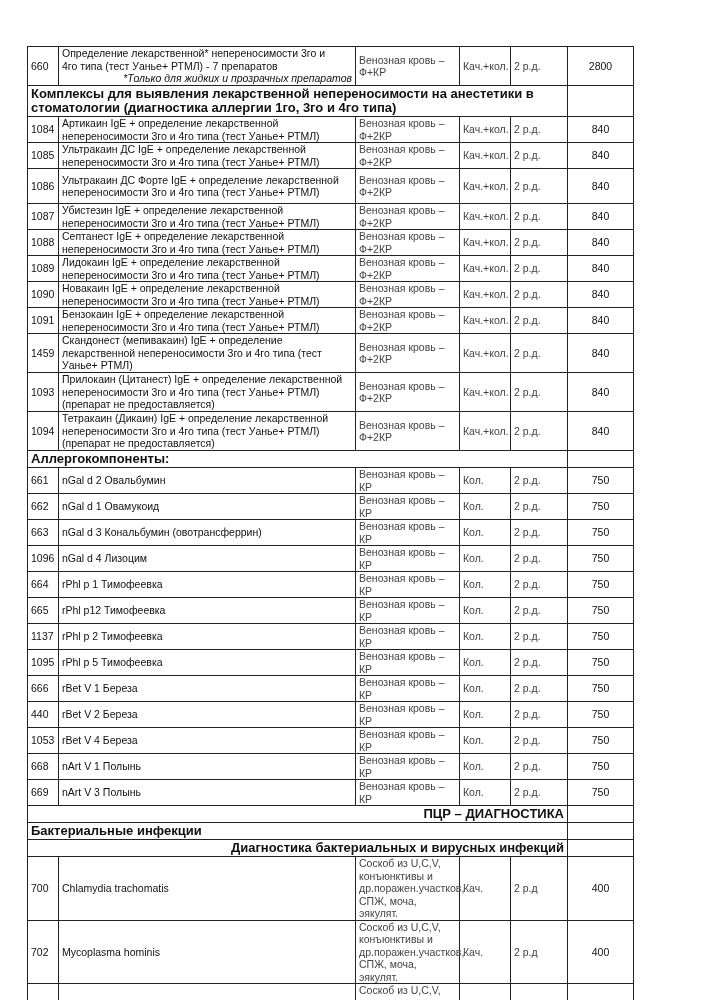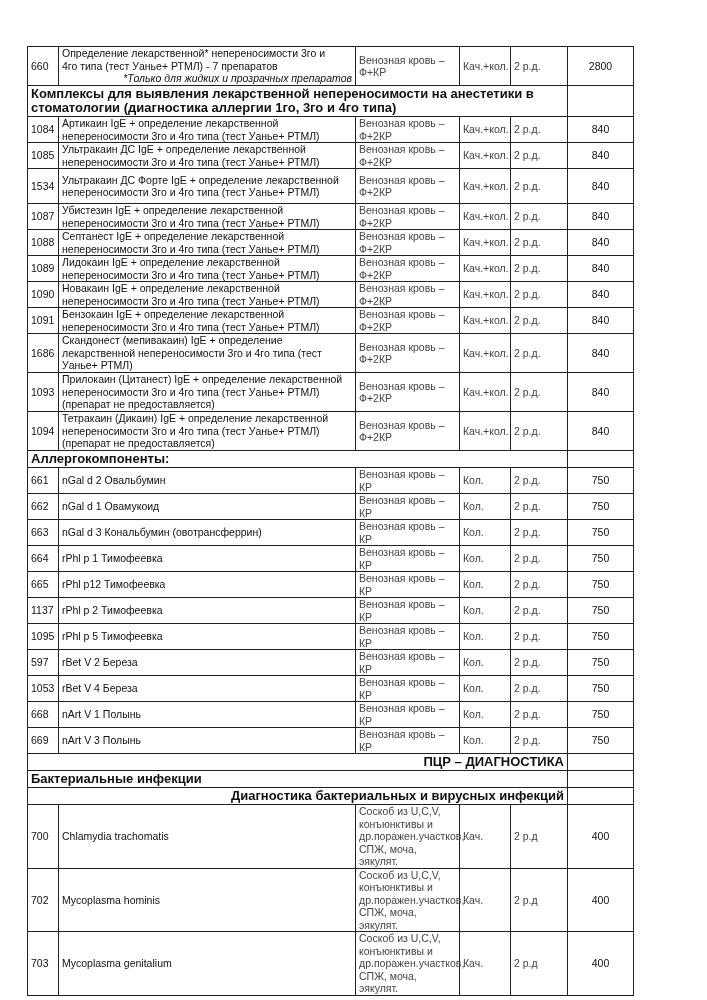--- a/index.html
+++ b/index.html
@@ -75,21 +75,21 @@
       </tr>
       <tr class="h2">
         <td class="code">1085</td>
         <td class="desc">Ультракаин ДС IgE   + определение лекарственной непереносимости  3го и 4го типа  (тест Уанье+ РТМЛ)</td>
         <td class="sample">Венозная кровь – Ф+2КР</td>
         <td class="type">Кач.+кол.</td>
         <td class="dur">2 р.д.</td>
         <td class="priceval">840</td>
       </tr>
       <tr class="h2tall">
-        <td class="code">1534</td>
+        <td class="code">1086</td>
         <td class="desc">Ультракаин ДС Форте IgE   + определение лекарственной непереносимости  3го и 4го типа  (тест Уанье+ РТМЛ)</td>
         <td class="sample">Венозная кровь – Ф+2КР</td>
         <td class="type">Кач.+кол.</td>
         <td class="dur">2 р.д.</td>
         <td class="priceval">840</td>
       </tr>
       <tr class="h2">
         <td class="code">1087</td>
         <td class="desc">Убистезин IgE   + определение лекарственной непереносимости  3го и 4го типа  (тест Уанье+ РТМЛ)</td>
         <td class="sample">Венозная кровь – Ф+2КР</td>
@@ -123,21 +123,21 @@
       </tr>
       <tr class="h2">
         <td class="code">1091</td>
         <td class="desc">Бензокаин IgE   + определение лекарственной непереносимости  3го и 4го типа  (тест Уанье+ РТМЛ)</td>
         <td class="sample">Венозная кровь – Ф+2КР</td>
         <td class="type">Кач.+кол.</td>
         <td class="dur">2 р.д.</td>
         <td class="priceval">840</td>
       </tr>
       <tr class="h3">
-        <td class="code">1686</td>
+        <td class="code">1459</td>
         <td class="desc">Скандонест (мепивакаин) IgE   + определение лекарственной непереносимости  3го и 4го типа  (тест Уанье+ РТМЛ)</td>
         <td class="sample">Венозная кровь – Ф+2КР</td>
         <td class="type">Кач.+кол.</td>
         <td class="dur">2 р.д.</td>
         <td class="priceval">840</td>
       </tr>
       <tr class="h3">
         <td class="code">1093</td>
         <td class="desc">Прилокаин (Цитанест) IgE  + определение лекарственной непереносимости  3го и 4го типа  (тест Уанье+ РТМЛ) (препарат не предоставляется)</td>
         <td class="sample">Венозная кровь – Ф+2КР</td>
@@ -179,20 +179,28 @@
       </tr>
       <tr class="h1">
         <td class="code">663</td>
         <td class="desc">nGal d 3  Кональбумин (овотрансферрин)</td>
         <td class="sample">Венозная кровь – КР</td>
         <td class="type">Кол.</td>
         <td class="dur">2 р.д.</td>
         <td class="priceval">750</td>
       </tr>
       <tr class="h1">
+        <td class="code">1096</td>
+        <td class="desc">nGal d 4 Лизоцим</td>
+        <td class="sample">Венозная кровь – КР</td>
+        <td class="type">Кол.</td>
+        <td class="dur">2 р.д.</td>
+        <td class="priceval">750</td>
+      </tr>
+      <tr class="h1">
         <td class="code">664</td>
         <td class="desc">rPhl p 1 Тимофеевка</td>
         <td class="sample">Венозная кровь – КР</td>
         <td class="type">Кол.</td>
         <td class="dur">2 р.д.</td>
         <td class="priceval">750</td>
       </tr>
       <tr class="h1">
         <td class="code">665</td>
         <td class="desc">rPhl p12 Тимофеевка</td>
@@ -211,21 +219,29 @@
       </tr>
       <tr class="h1">
         <td class="code">1095</td>
         <td class="desc">rPhl p 5 Тимофеевка</td>
         <td class="sample">Венозная кровь – КР</td>
         <td class="type">Кол.</td>
         <td class="dur">2 р.д.</td>
         <td class="priceval">750</td>
       </tr>
       <tr class="h1">
-        <td class="code">597</td>
+        <td class="code">666</td>
+        <td class="desc">rBet V 1 Береза</td>
+        <td class="sample">Венозная кровь – КР</td>
+        <td class="type">Кол.</td>
+        <td class="dur">2 р.д.</td>
+        <td class="priceval">750</td>
+      </tr>
+      <tr class="h1">
+        <td class="code">440</td>
         <td class="desc">rBet V 2 Береза</td>
         <td class="sample">Венозная кровь – КР</td>
         <td class="type">Кол.</td>
         <td class="dur">2 р.д.</td>
         <td class="priceval">750</td>
       </tr>
       <tr class="h1">
         <td class="code">1053</td>
         <td class="desc">rBet V 4 Береза</td>
         <td class="sample">Венозная кровь – КР</td>

